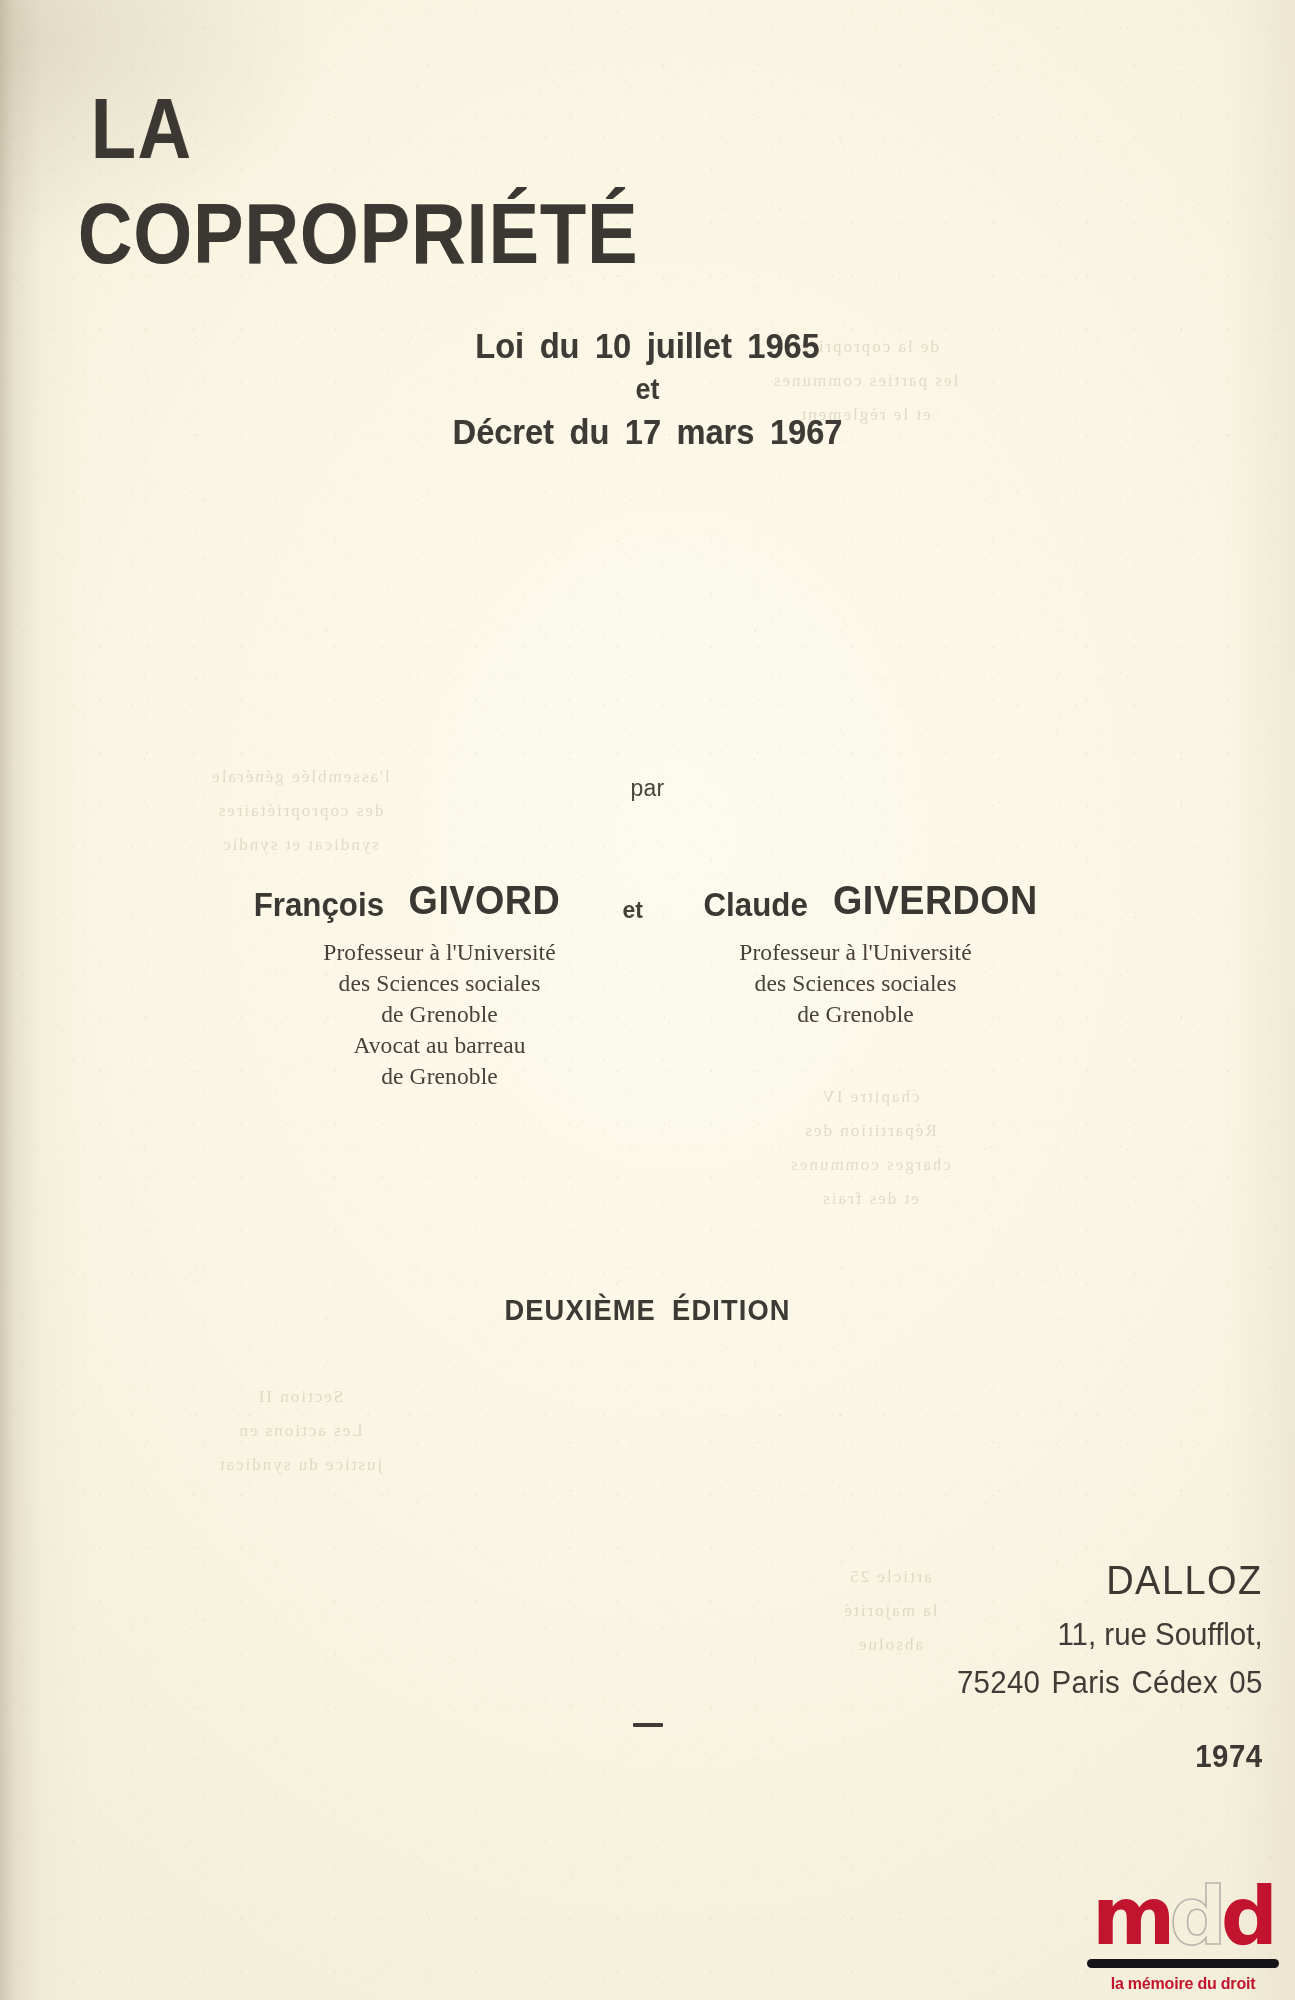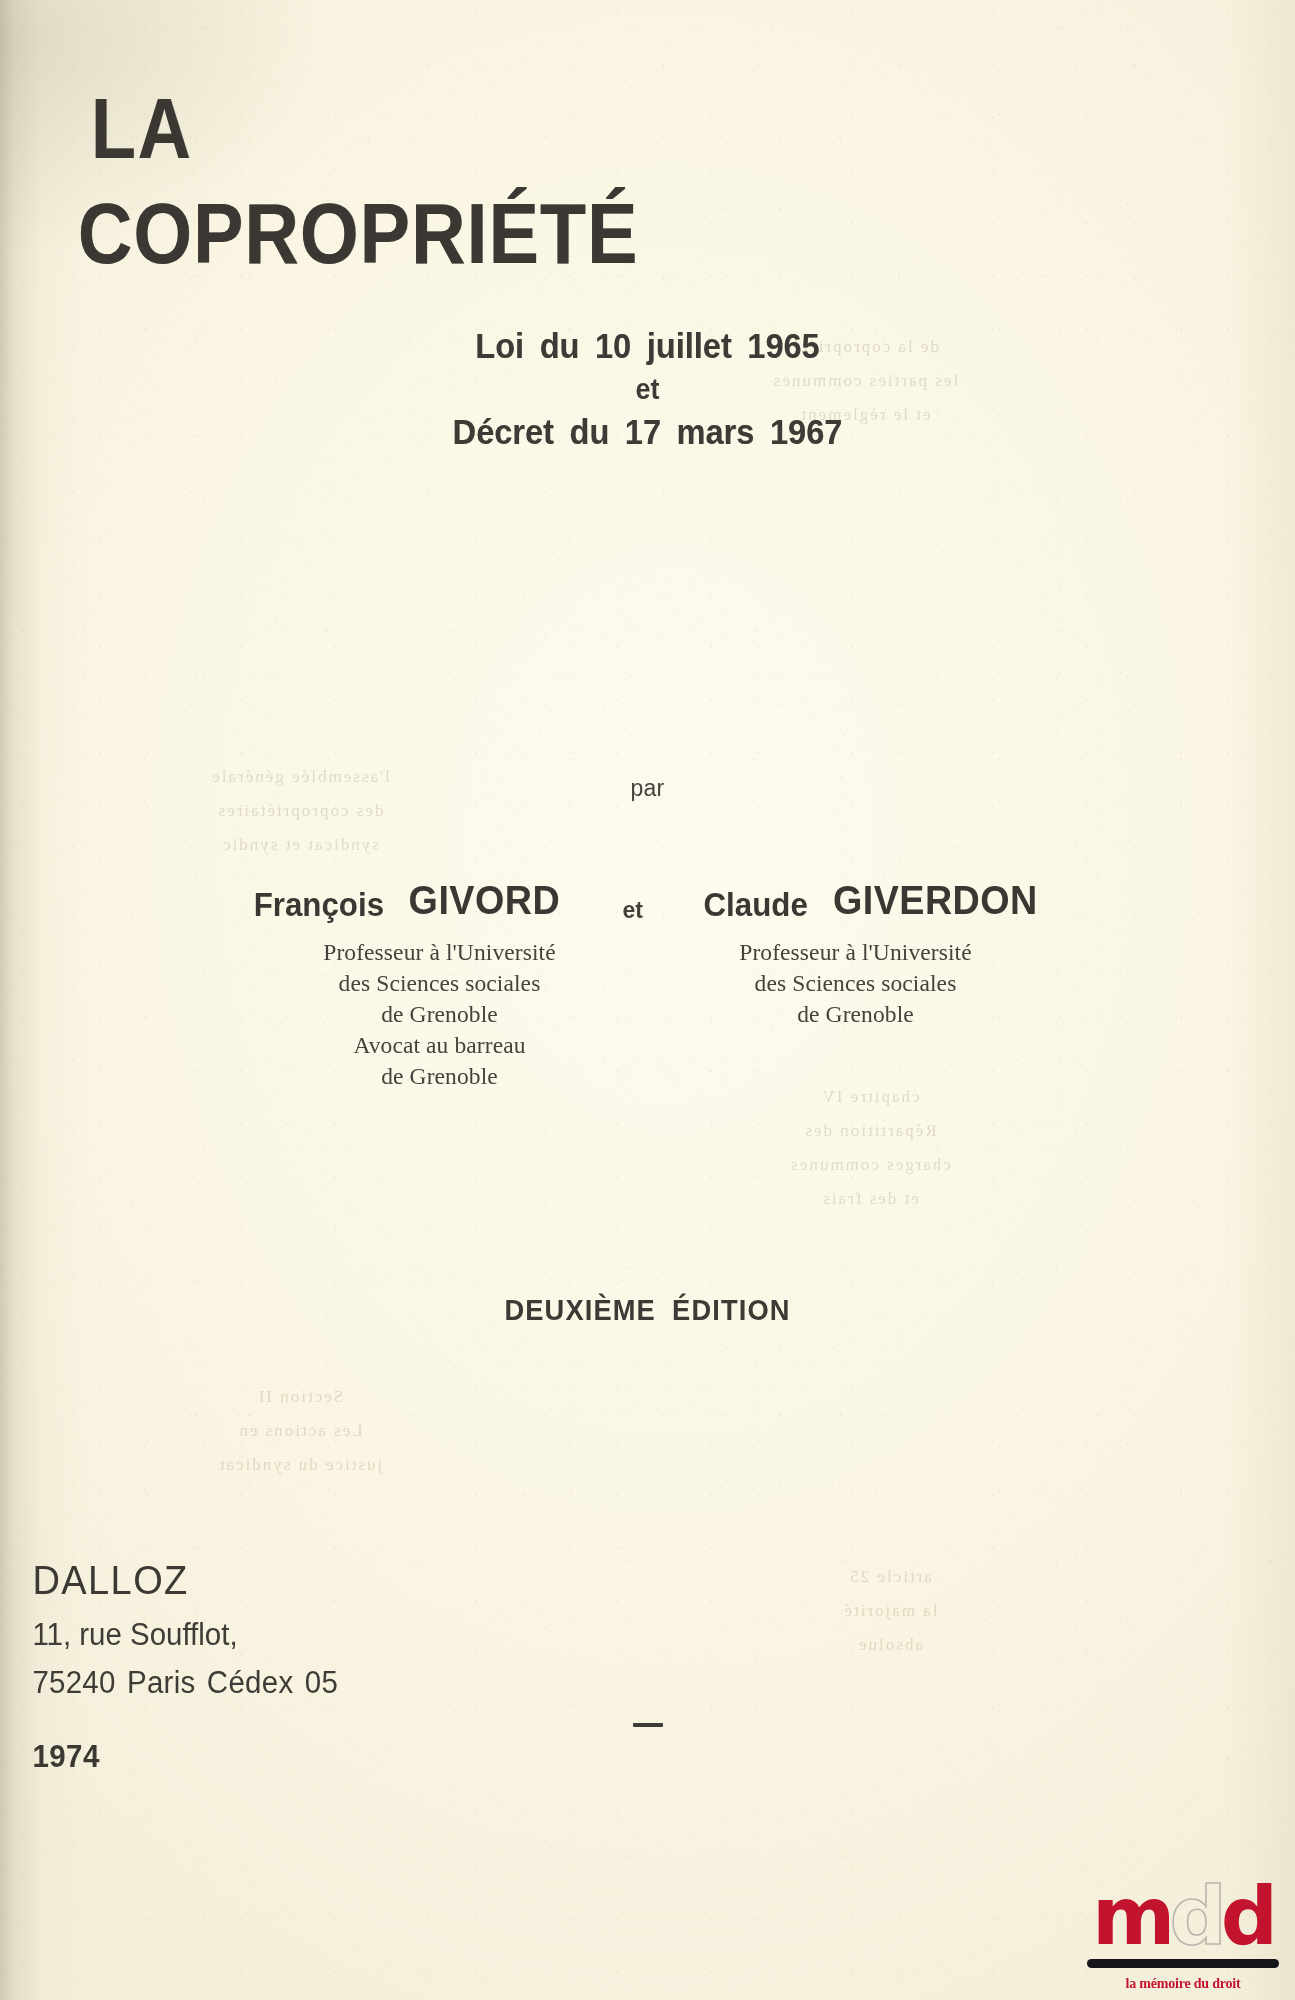--- a/index.html
+++ b/index.html
@@ -206,21 +206,21 @@
     color: #3d3934;
     transform: scaleX(0.94);
   }
 
   
   .publisher {
     position: absolute;
     top: 1555px;
     left: 0;
     right: 0;
-    text-align: left;
+    text-align: right;
   }
   .pub-name {
     font-family: "Liberation Sans Narrow", "Liberation Sans", sans-serif;
     font-size: 40px;
     line-height: 50px;
     letter-spacing: 1.5px;
     color: #3c3833;
     transform: scaleX(0.95);
   }
   .pub-street {
@@ -285,23 +285,23 @@
     margin: 0 -2px;
   }
   .logo-d2 { color: #c2142e; }
   .logo-bar {
     height: 9px;
     background: #16161a;
     border-radius: 5px;
     margin: 3px 2px 5px 2px;
   }
   .logo-tagline {
-    font-family: Liberation Serif, serif;
-    font-weight: bold;
-    font-size: 14px;
+    font-family: Liberation Sans, sans-serif;
+    font-weight: bold;
+    font-size: 16px;
     line-height: 21px;
     letter-spacing: -0.2px;
     color: #c2142e;
   }
 </style>
 </head>
 <body>
 
 <div class="page">
 

